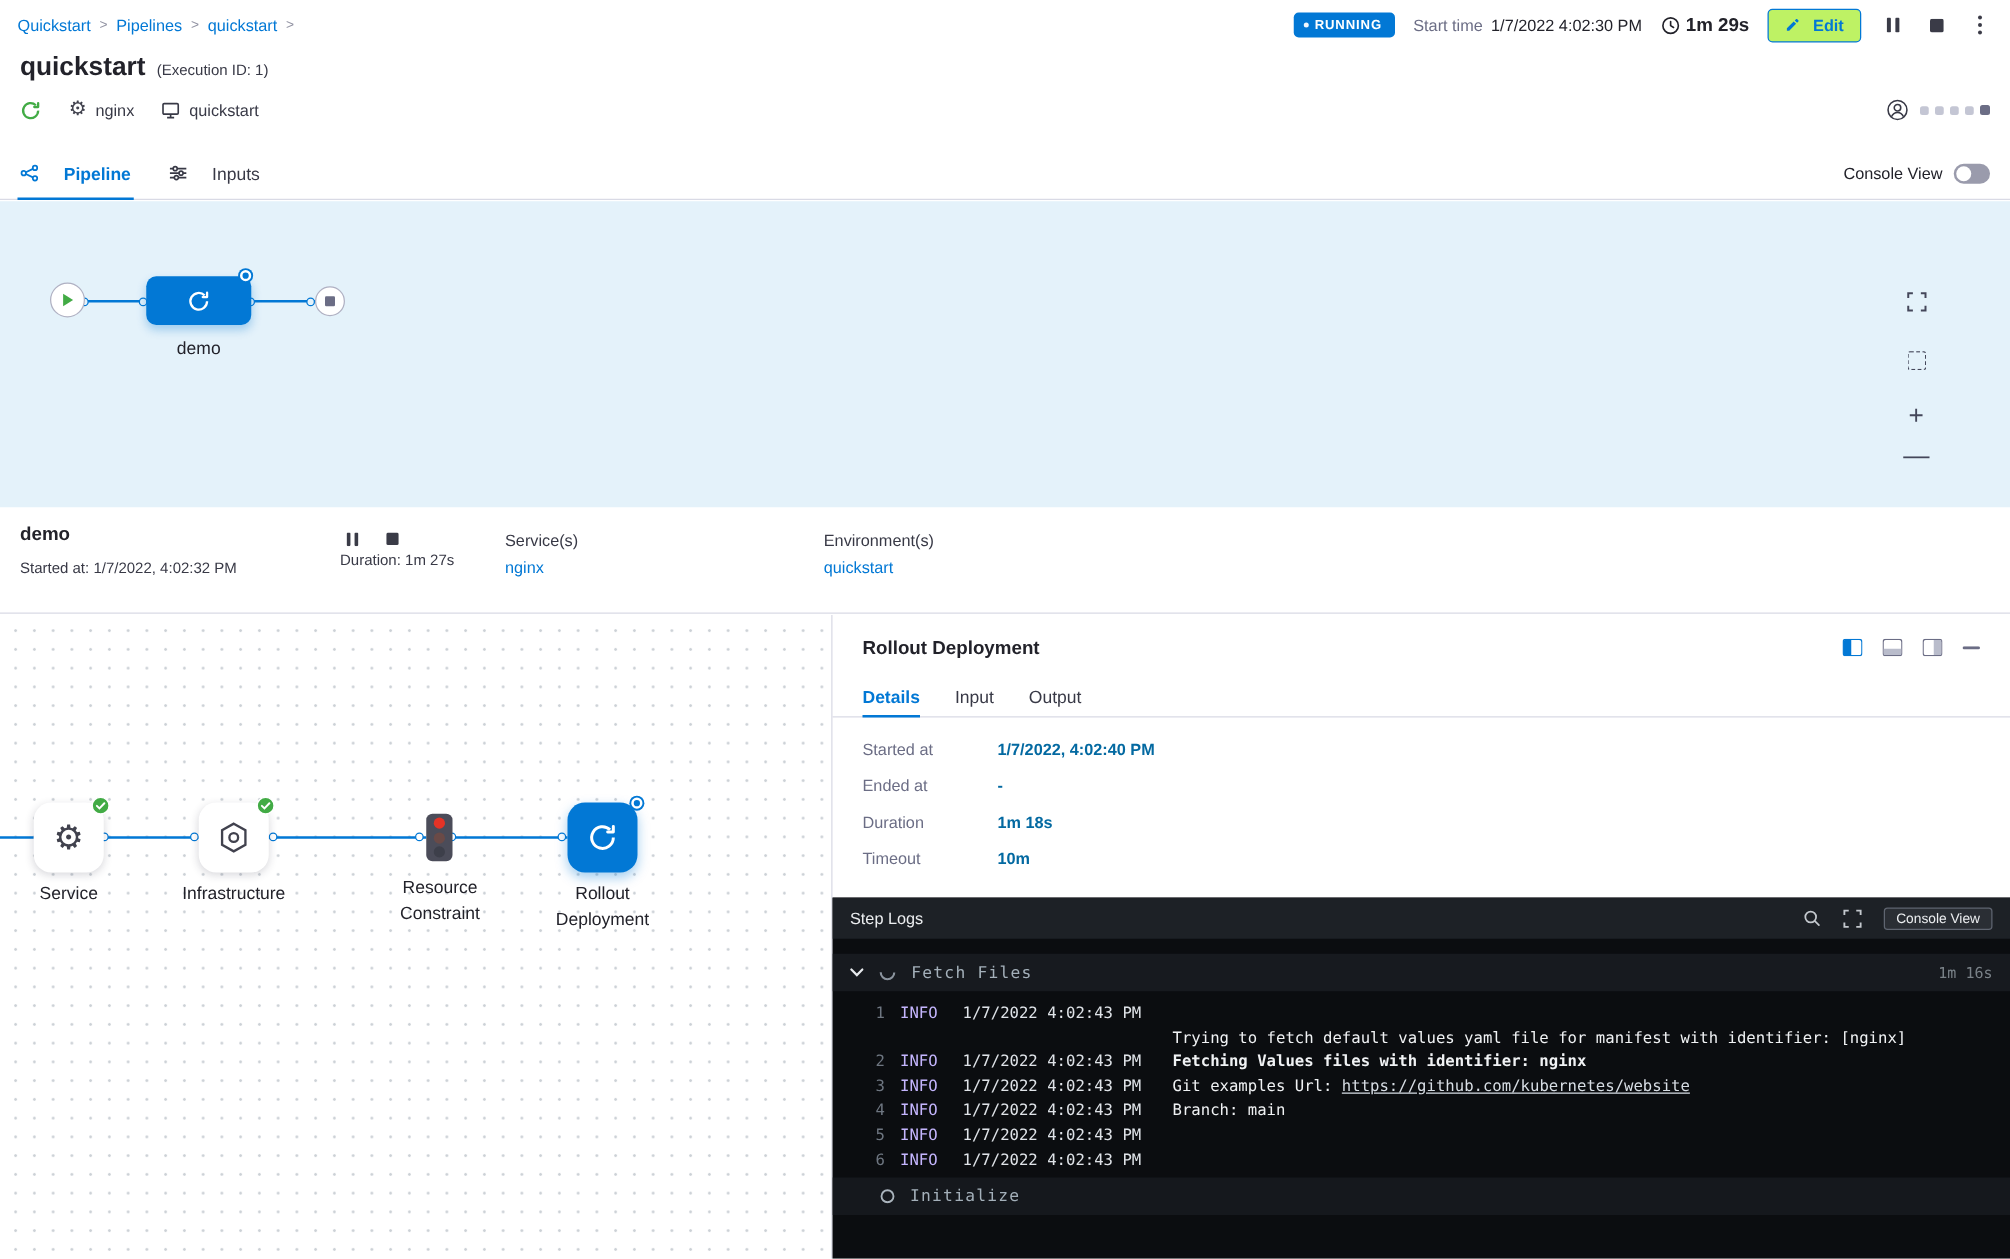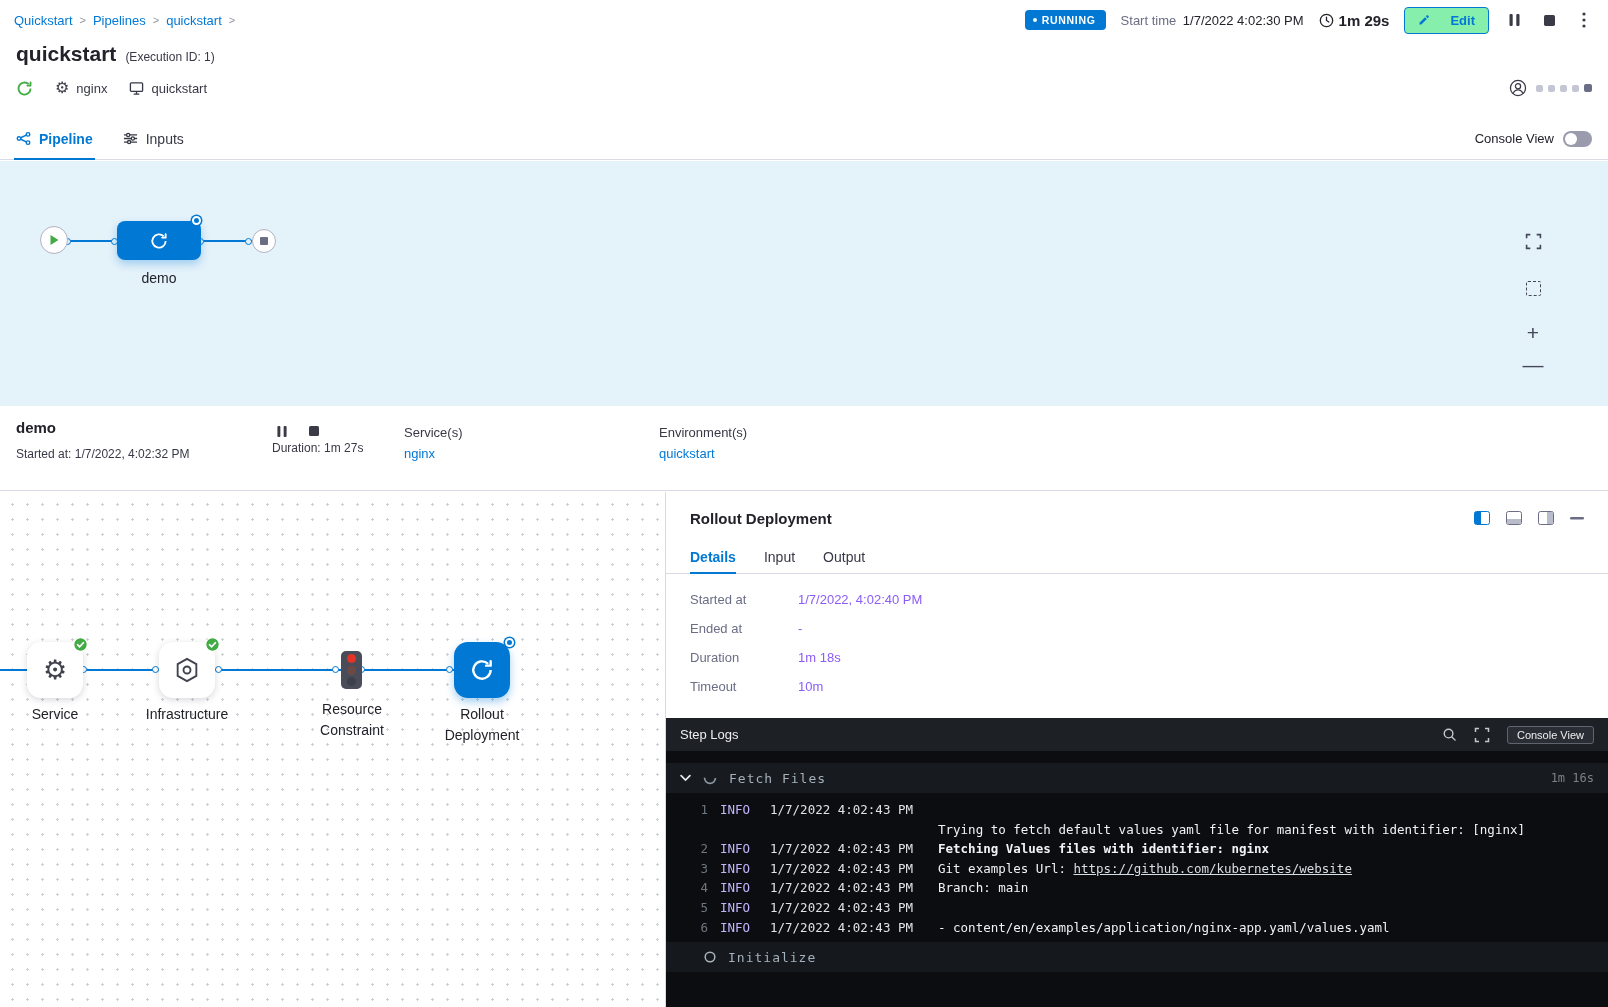--- a/index.html
+++ b/index.html
@@ -13,36 +13,36 @@
 .topbar{position:absolute;top:0;left:0;right:0;height:40px;display:flex;align-items:center;padding:0 14px}
 .breadcrumb{display:flex;align-items:center;gap:7px;font-size:13px}
 .crumb{color:#0278d5;cursor:pointer}
 .sep{color:#9293a3;font-size:11px}
 .topbar-right{margin-left:auto;display:flex;align-items:center;gap:15px}
 .badge-running{background:#0278d5;color:#fff;font-size:10.5px;font-weight:700;letter-spacing:.7px;padding:4px 10px 4px 8px;border-radius:4px;display:flex;align-items:center;gap:5px}
 .badge-dot{width:4px;height:4px;border-radius:50%;background:#fff;opacity:.95}
 .start-label{color:#6b6d85}
 .start-value{color:#22222a;margin-left:3px}
 .elapsed{display:flex;align-items:center;gap:5px;font-weight:700;font-size:15px;color:#22222a}
-.btn-edit{display:flex;align-items:center;gap:20px;color:#0278d5;border:1px solid #0278d5;border-radius:4px;background:#86efac;padding:5px 13px;font-size:13px;font-weight:600;cursor:pointer}
+.btn-edit{display:flex;align-items:center;gap:10px;color:#0278d5;border:1px solid #0278d5;border-radius:4px;background:#bef264;padding:5px 13px;font-size:13px;font-weight:600;cursor:pointer}
 .icon-btn{color:#3a3b47;display:flex;align-items:center;justify-content:center;width:20px;height:20px;cursor:pointer}
 
 
 .title-row{position:absolute;top:42px;left:16px;display:flex;align-items:baseline;gap:9px}
 .title-row h1{font-size:21px;font-weight:700;color:#22222a}
 .exec-id{font-size:12px;color:#383946}
 .meta-row{position:absolute;top:79px;left:16px;right:16px;display:flex;align-items:center;font-size:13px;color:#383946}
 .meta-item{display:flex;align-items:center;gap:7px;margin-right:22px}
 .meta-right{margin-left:auto;display:flex;align-items:center;gap:5px}
 .avatar-sq{width:7px;height:7px;border-radius:2px;background:#c4c6d4}
 .avatar-sq.dark{background:#6b6d85;width:8px;height:8px}
 
 
 .tabbar{position:absolute;top:118px;left:0;right:0;height:42px;border-bottom:1px solid #d9dae5;display:flex;align-items:stretch;padding:0 16px;gap:30px}
-.tab{display:flex;align-items:center;gap:8px;font-size:14px;color:#383946;position:relative;cursor:pointer}
+.tab{display:flex;align-items:center;gap:20px;font-size:14px;color:#383946;position:relative;cursor:pointer}
 .tab.active{color:#0278d5;font-weight:600}
 .tab.active::after{content:"";position:absolute;bottom:-1px;left:-2px;right:-2px;height:2px;background:#0278d5}
 .console-toggle{margin-left:auto;display:flex;align-items:center;gap:9px;color:#22222a;font-size:13px}
 .switch{width:29px;height:16px;border-radius:9px;background:#9a9bac;position:relative;cursor:pointer}
 .switch::after{content:"";position:absolute;left:2px;top:2px;width:12px;height:12px;border-radius:50%;background:#fff}
 
 
 .stage-graph{position:absolute;top:161px;left:0;right:0;height:245px;background:#e4f2fa}
 .edge{position:absolute;height:2px;background:#0278d5}
 .edge-dot{position:absolute;width:7px;height:7px;border:1.5px solid #0278d5;background:#e4f2fa;border-radius:50%}
@@ -89,21 +89,21 @@
 .panel-title{font-size:15px;font-weight:700}
 .panel-icons{margin-left:auto;display:flex;align-items:center;gap:16px;color:#6b6d85}
 .layout-ic{cursor:pointer}
 .panel-tabs{display:flex;gap:28px;padding:0 24px;border-bottom:1px solid #d9dae5;height:34px;align-items:stretch}
 .ptab{font-size:14px;color:#383946;display:flex;align-items:center;position:relative;cursor:pointer}
 .ptab.active{color:#0278d5;font-weight:700}
 .ptab.active::after{content:"";position:absolute;bottom:-1px;left:0;right:0;height:2px;background:#0278d5}
 .details{padding:18px 24px 10px}
 .drow{display:flex;margin-bottom:12px;font-size:13px;height:17px;align-items:flex-start}
 .dlabel{width:108px;color:#6b6d85}
-.dvalue{font-weight:400;color:#8b5cf6}
+.dvalue{font-weight:700;color:#0369a1}
 
 
 .logs{flex:1;background:#0b0d10;display:flex;flex-direction:column;font-family:"DejaVu Sans Mono",monospace;min-height:0;overflow:hidden}
 .logs-header{height:33px;background:#1d2126;display:flex;align-items:center;padding:0 14px;gap:17px;font-family:"Liberation Sans",sans-serif;flex:none}
 .logs-title{color:#eceef0;font-size:13px}
 .logs-header-right{margin-left:auto;display:flex;align-items:center;gap:17px;color:#c3c8cd}
 .console-btn{border:1px solid #5f6570;color:#eceef0;font-size:11px;padding:2px 9px;border-radius:3px;background:#2a2e34;cursor:pointer;font-family:"Liberation Sans",sans-serif}
 .logs-body{flex:1;padding-top:12px;min-height:0}
 .log-section{height:30px;display:flex;align-items:center;gap:12px;padding:0 14px;background:#171a1f;color:#a4b0ba;font-size:13px;letter-spacing:1px;cursor:pointer}
 .section-duration{margin-left:auto;color:#7a8288;font-size:12px;letter-spacing:0}
@@ -526,21 +526,20 @@
             <div class="log-row">
               <span class="log-num">5</span>
               <span class="log-level">INFO</span>
               <span class="log-time">1/7/2022 4:02:43 PM</span>
               <span class="log-msg"></span>
             </div>
             <div class="log-row">
               <span class="log-num">6</span>
               <span class="log-level">INFO</span>
               <span class="log-time">1/7/2022 4:02:43 PM</span>
-              <span class="log-msg">- content/en/examples/application/nginx-app.yaml/values.yaml</span>
             </div>
           </div>
 
           <div class="log-section" style="background:#15181d">
             <span class="sec-spacer"></span>
             <span>
               <svg width="12" height="12" viewBox="0 0 12 12" fill="none" stroke="#aab4bd" stroke-width="1.5">
                   <circle cx="6" cy="6" r="4.8"></circle>
                 </svg>
             </span>

